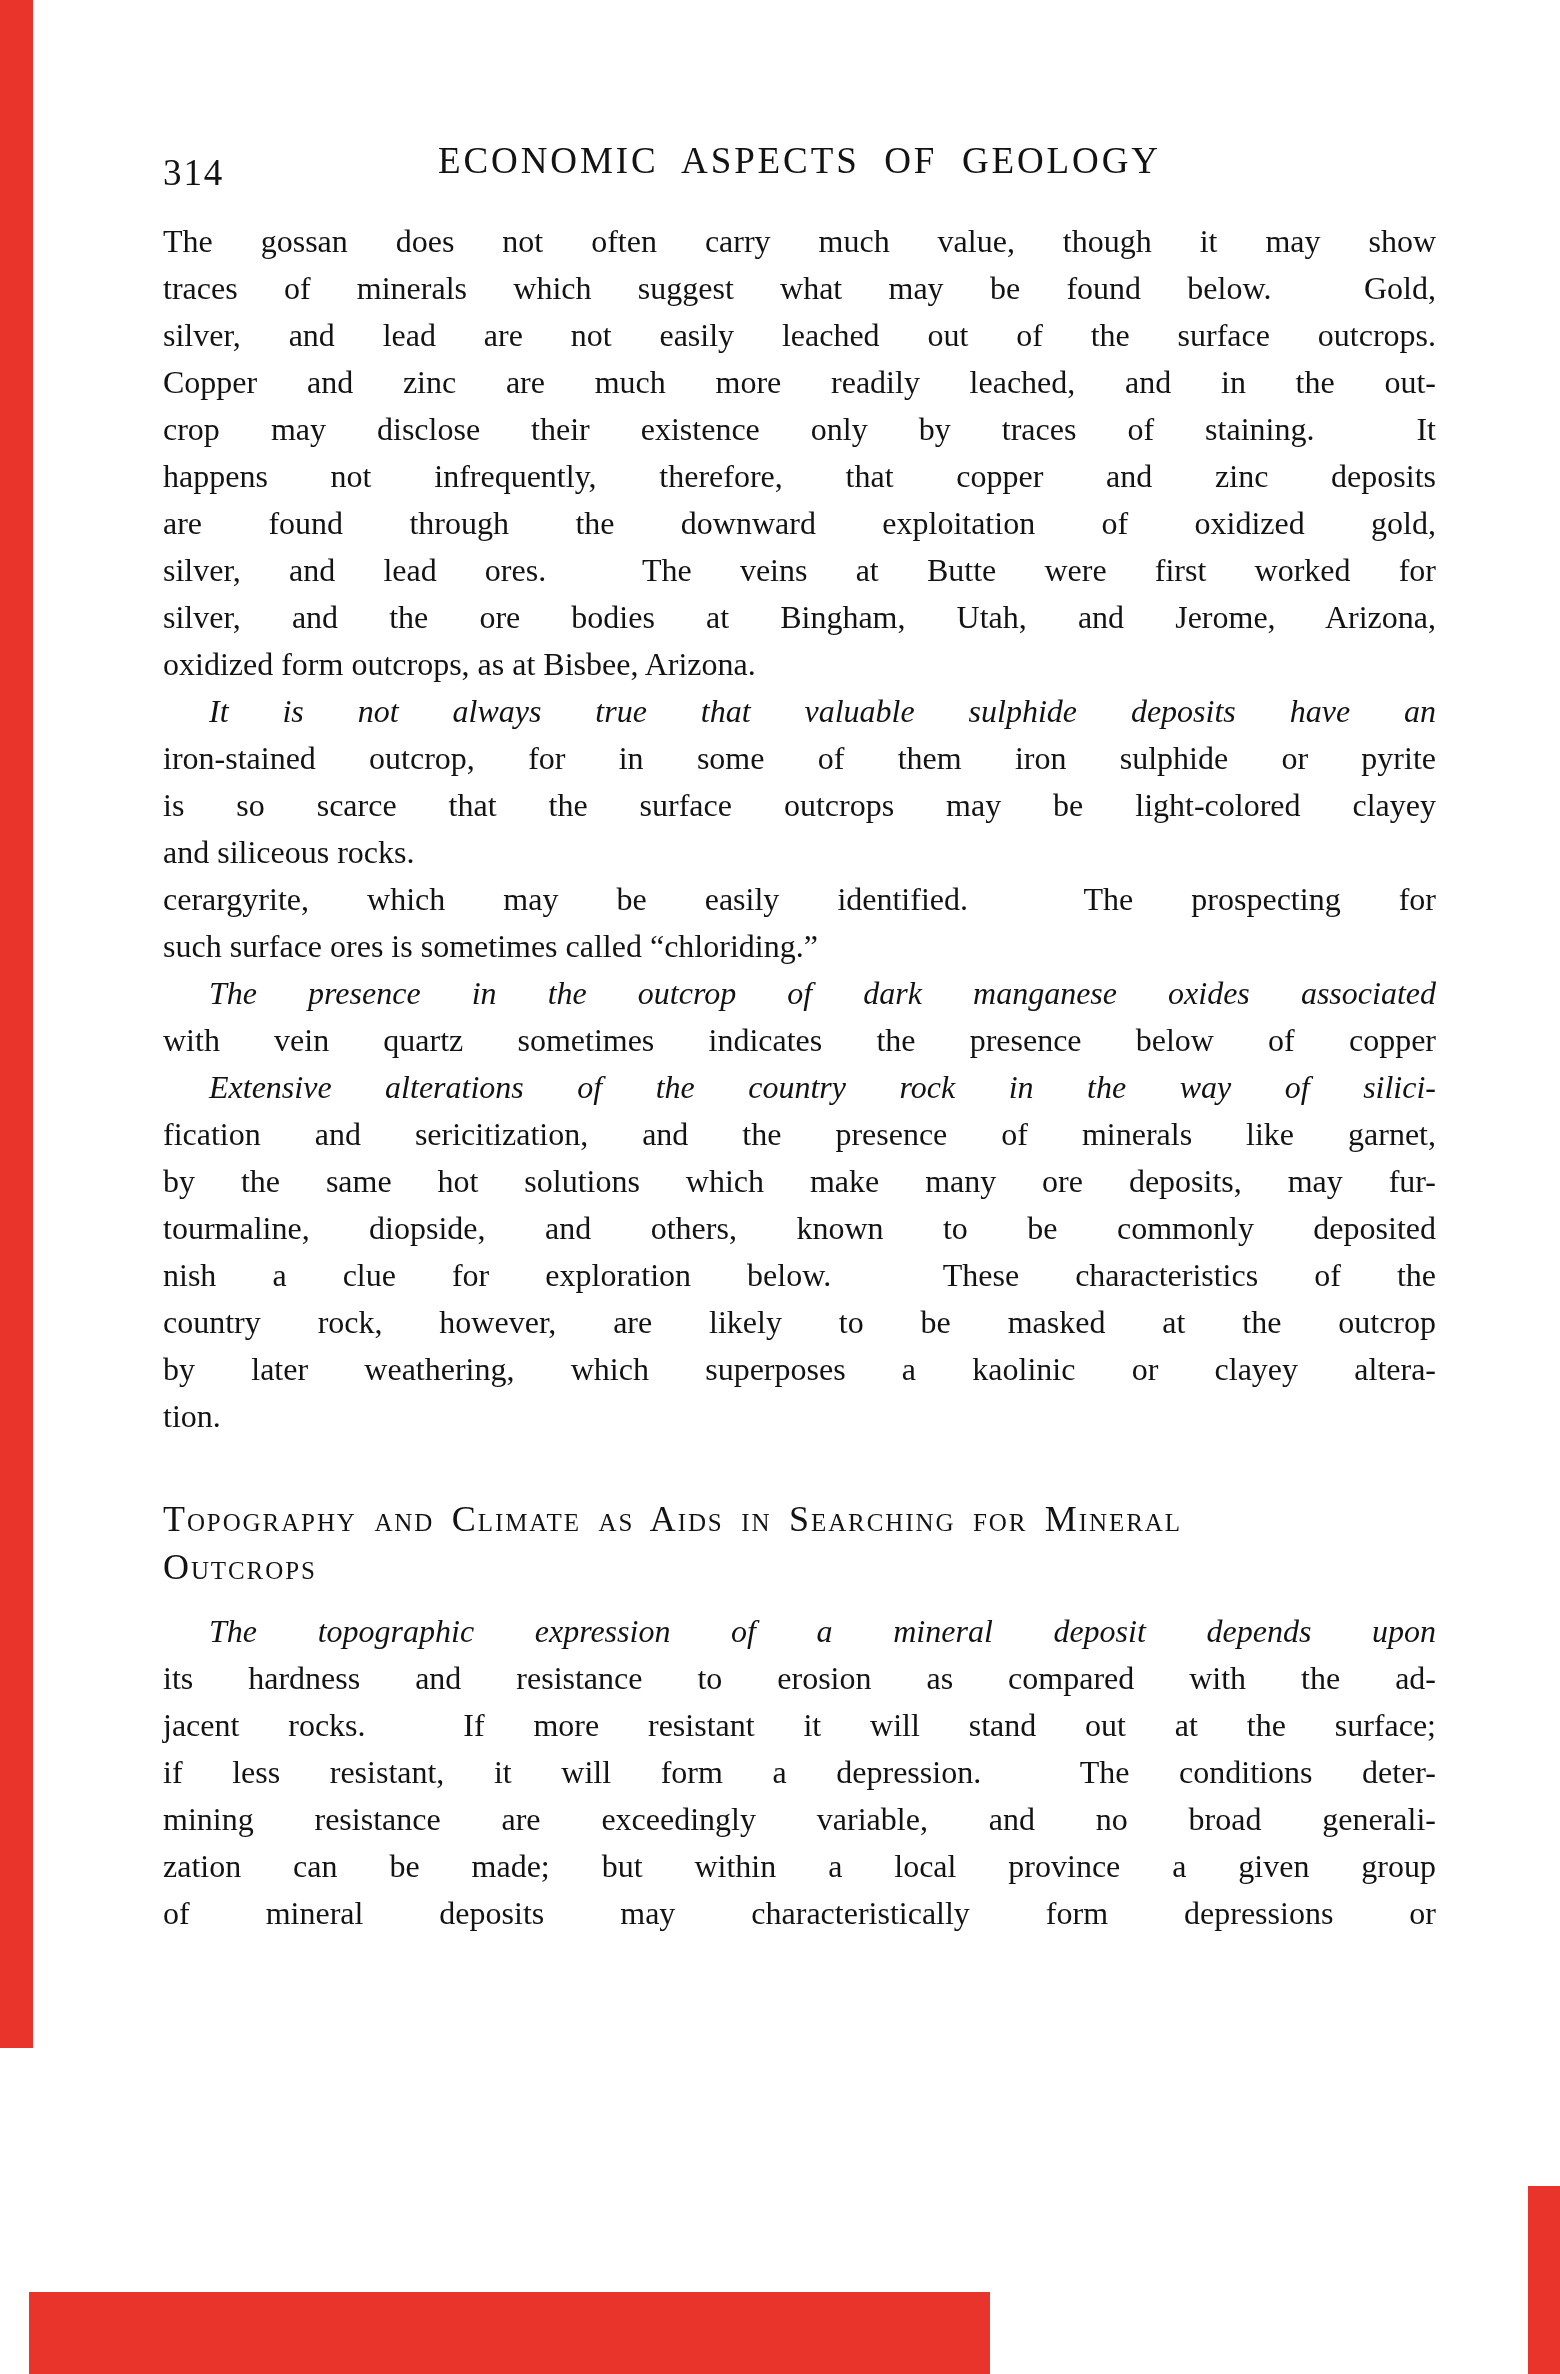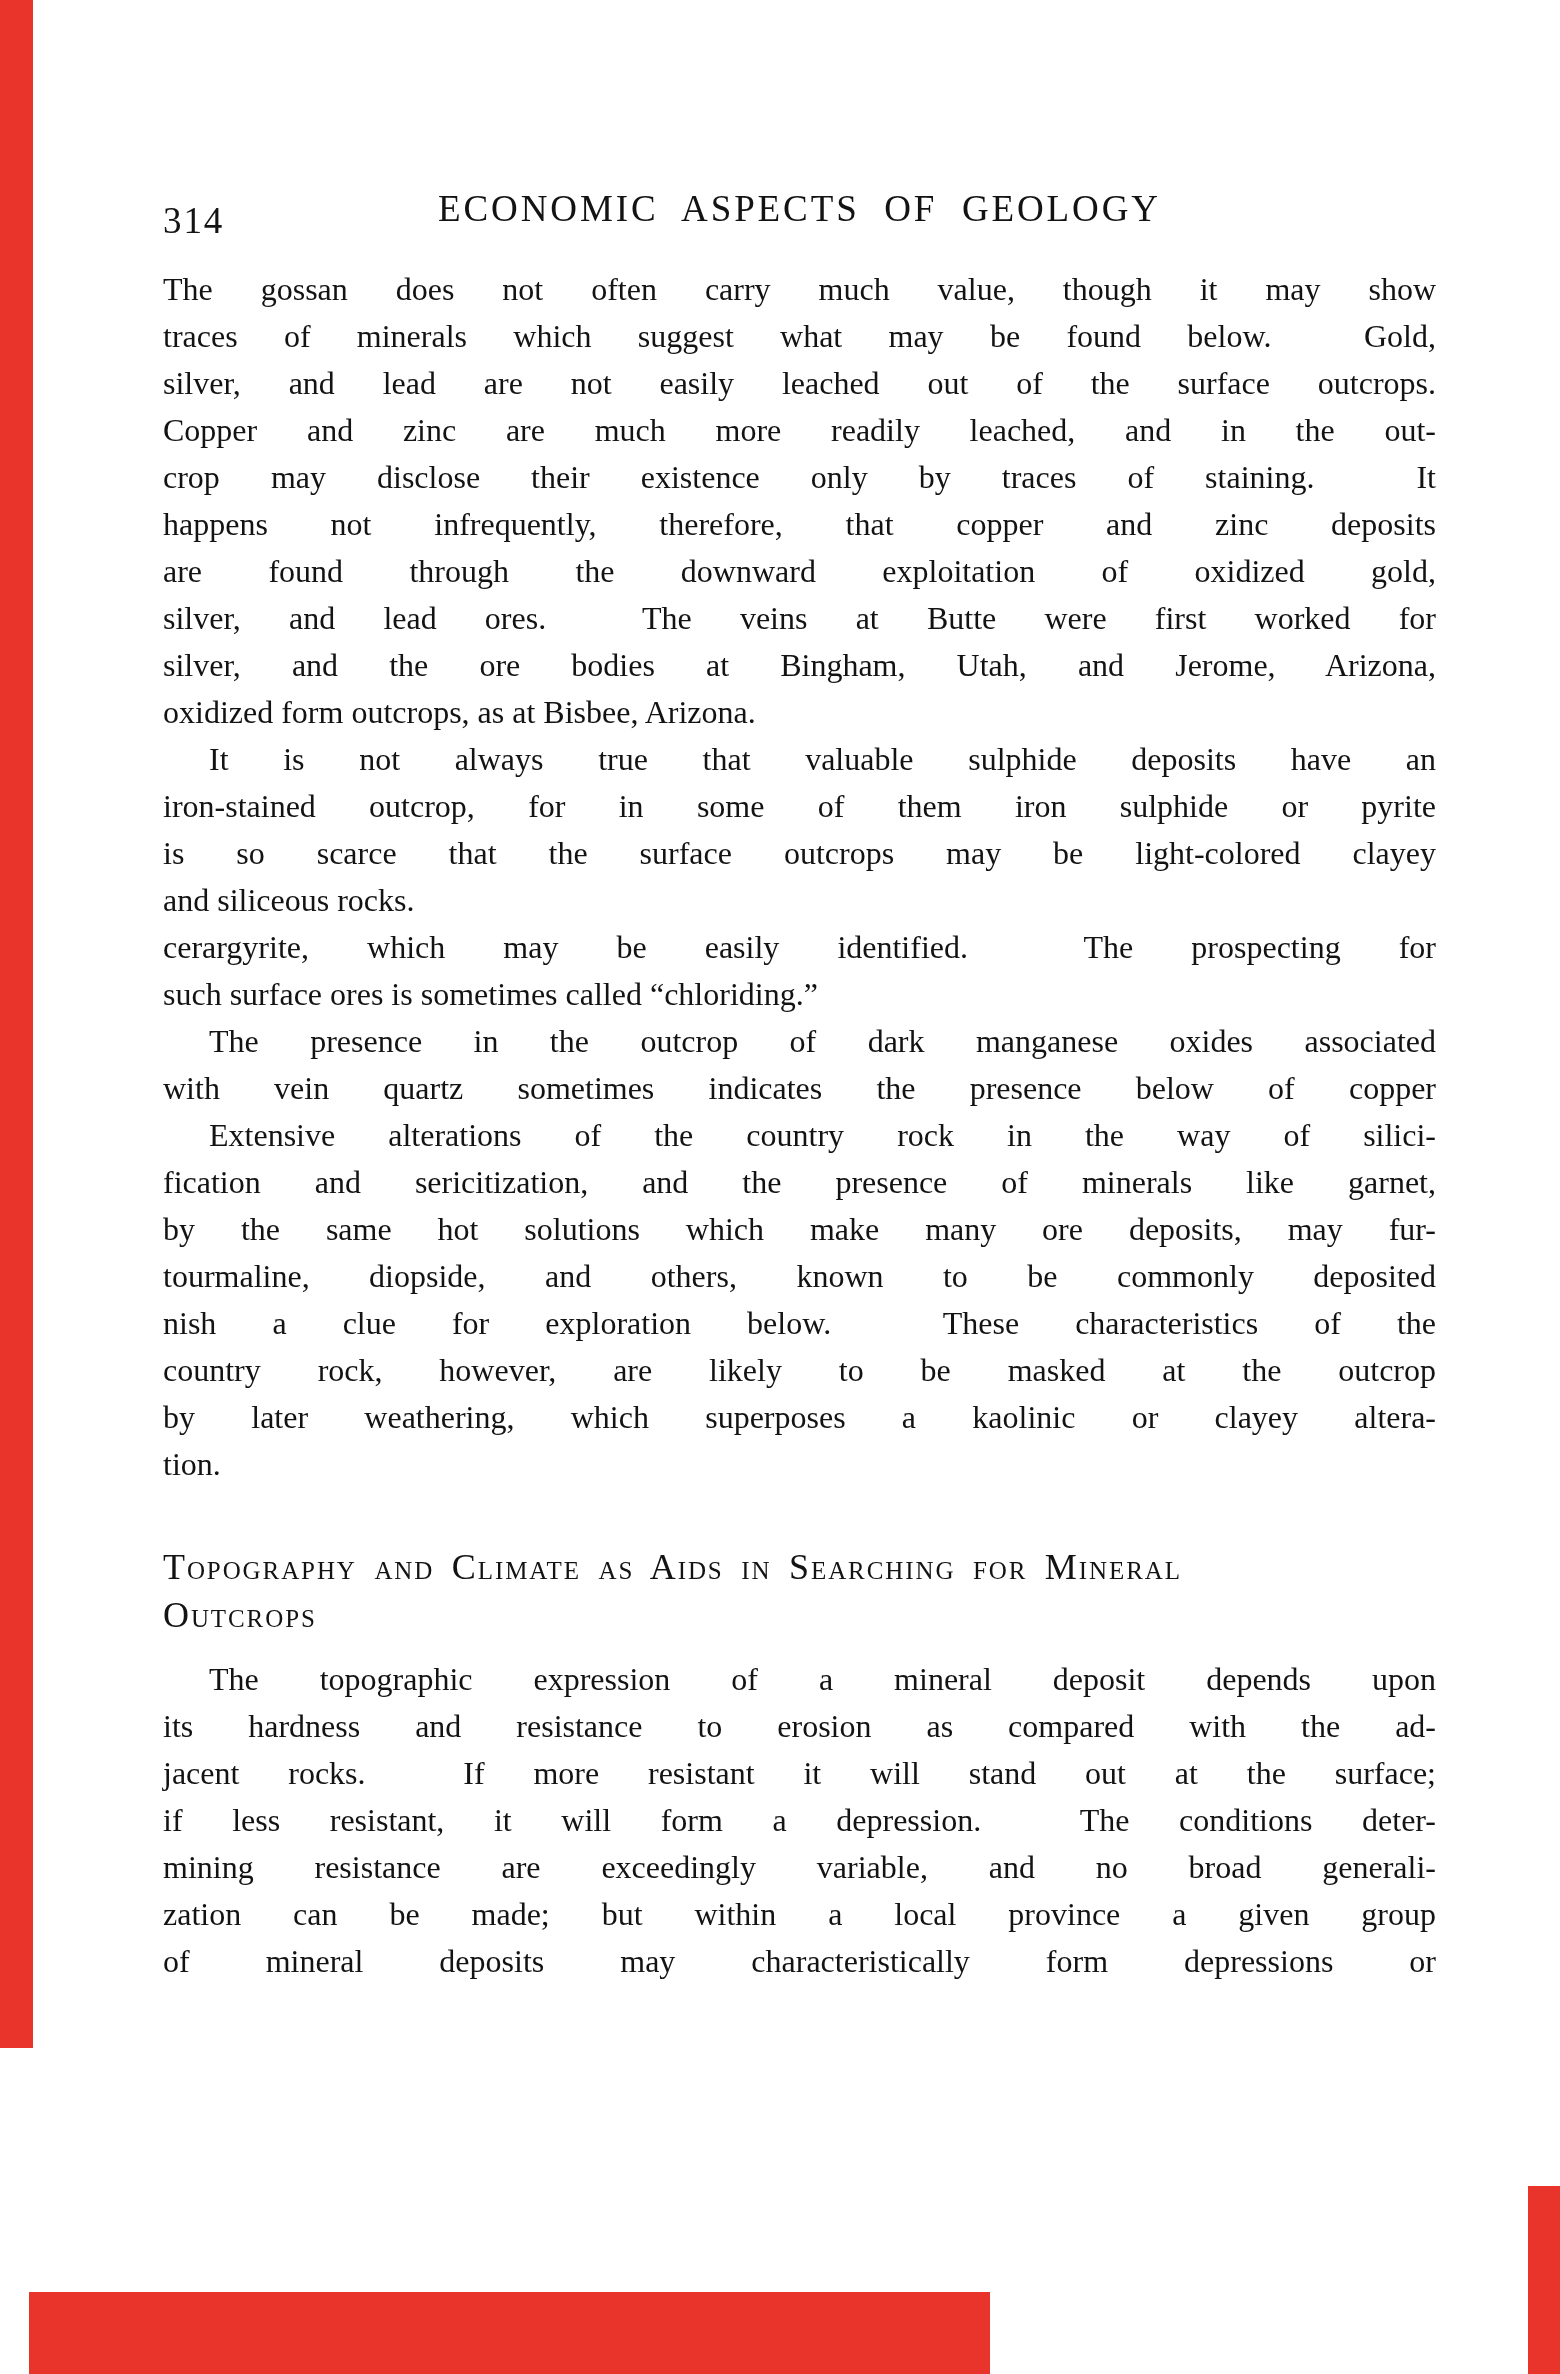--- a/index.html
+++ b/index.html
@@ -24,31 +24,30 @@
     line-height:47px;
   }
   .pagenum {
     position:absolute; left:0; top:12px;
     letter-spacing:1.9px;
   }
   .running-title {
     text-align:center;
     letter-spacing:2.9px;
     word-spacing:12.4px;
-    margin-top:48px;
   }
   .line {
     font-size:32px;
     line-height:47px;
     text-align:justify;
     text-align-last:justify;
     text-justify:inter-word;
   }
   .line.end { text-align-last:left; }
-  .line.indent { text-indent:46px; }
+  .line.indent { text-indent:46px;font-style:italic; }
   .sheading {
     font-size:36px;
     line-height:48px;
     text-align:left;
     font-variant:small-caps;
     letter-spacing:1.9px;
     word-spacing:6.7px;
   }
   .sheading.first { margin-top:55px; }
   .sheading.second { margin-bottom:17px; }

